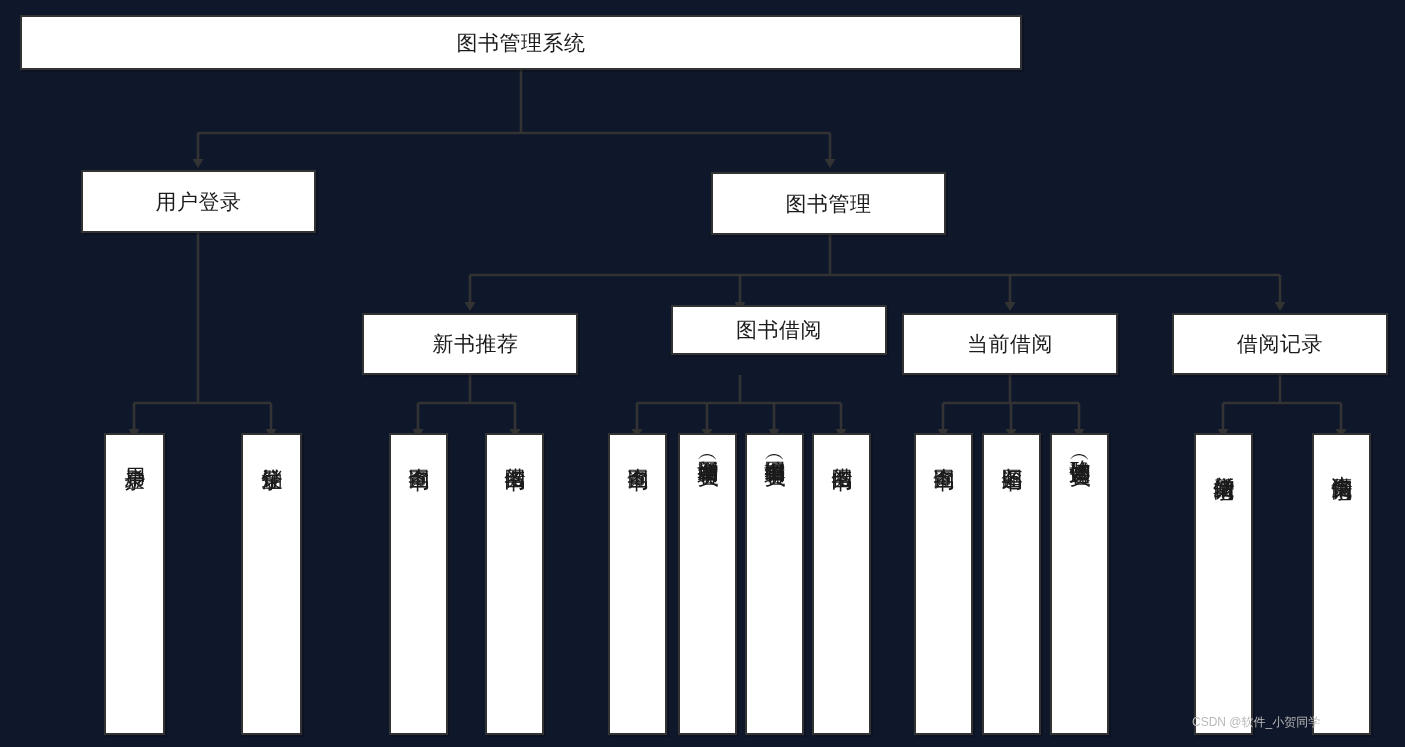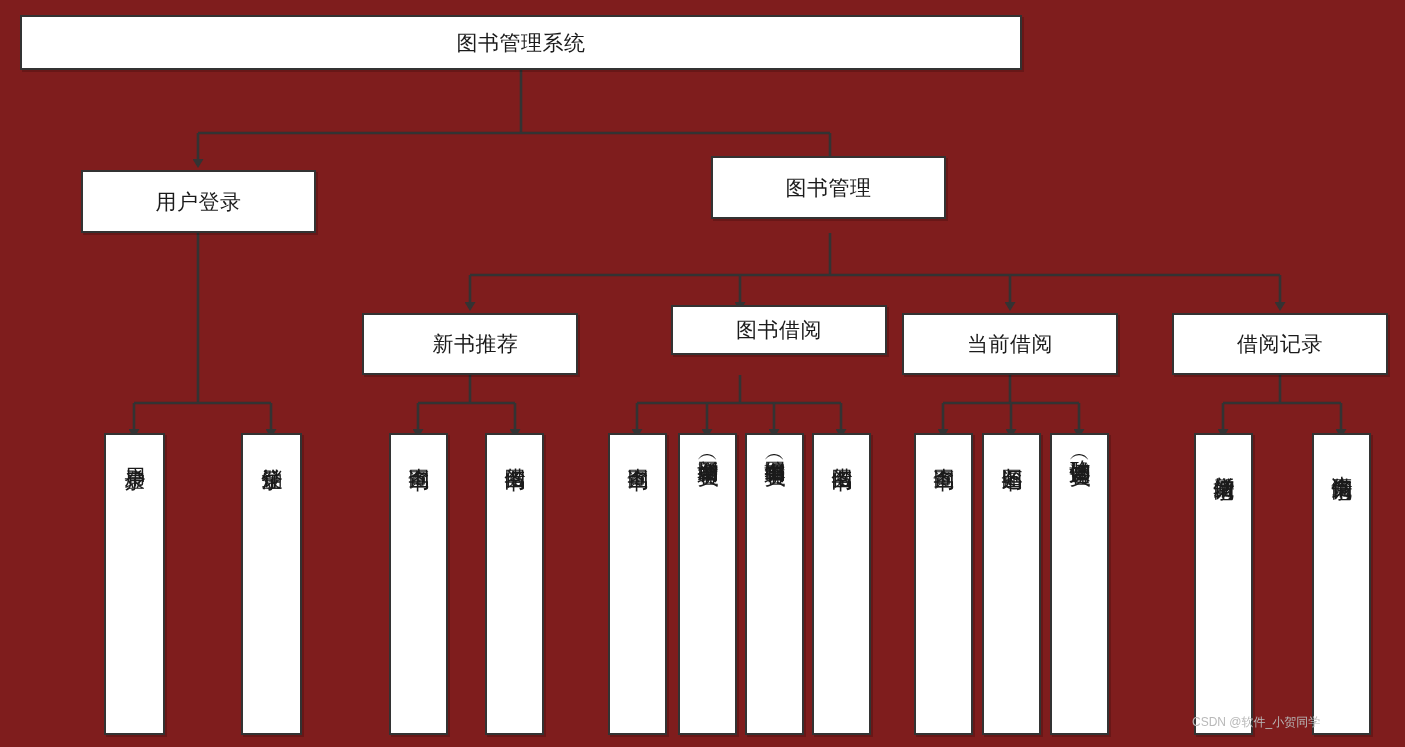--- a/index.html
+++ b/index.html
@@ -7,21 +7,21 @@
     padding: 0;
     background: #ffffff;
   }
   body {
     font-family: "Liberation Sans", "DejaVu Sans", sans-serif;
   }
   #canvas {
     position: relative;
     width: 1405px;
     height: 747px;
-    background: #7f1d1d;
+    background: #0f172a;
     overflow: hidden;
   }
   #edges {
     position: absolute;
     left: 0;
     top: 0;
     width: 1405px;
     height: 747px;
     pointer-events: none;
   }
@@ -118,21 +118,21 @@
     </g>
   </svg>
 
   <div class="node" style="left:20px; top:15px; width:1002px; height:55px;">
     <span class="lbl">图书管理系统</span>
   </div>
 
   <div class="node" style="left:81px; top:170px; width:235px; height:63px;">
     <span class="lbl">用户登录</span>
   </div>
-  <div class="node" style="left:711px; top:156px; width:235px; height:63px;">
+  <div class="node" style="left:711px; top:172px; width:235px; height:63px;">
     <span class="lbl">图书管理</span>
   </div>
 
   <div class="node" style="left:362px; top:313px; width:216px; height:62px;padding-left:11px;">
     <span class="lbl">新书推荐</span>
   </div>
   <div class="node" style="left:632px; top:305px; width:216px; height:50px;margin-left:39px;">
     <span class="lbl">图书借阅</span>
   </div>
   <div class="node" style="left:902px; top:313px; width:216px; height:62px;align-items:center;">

